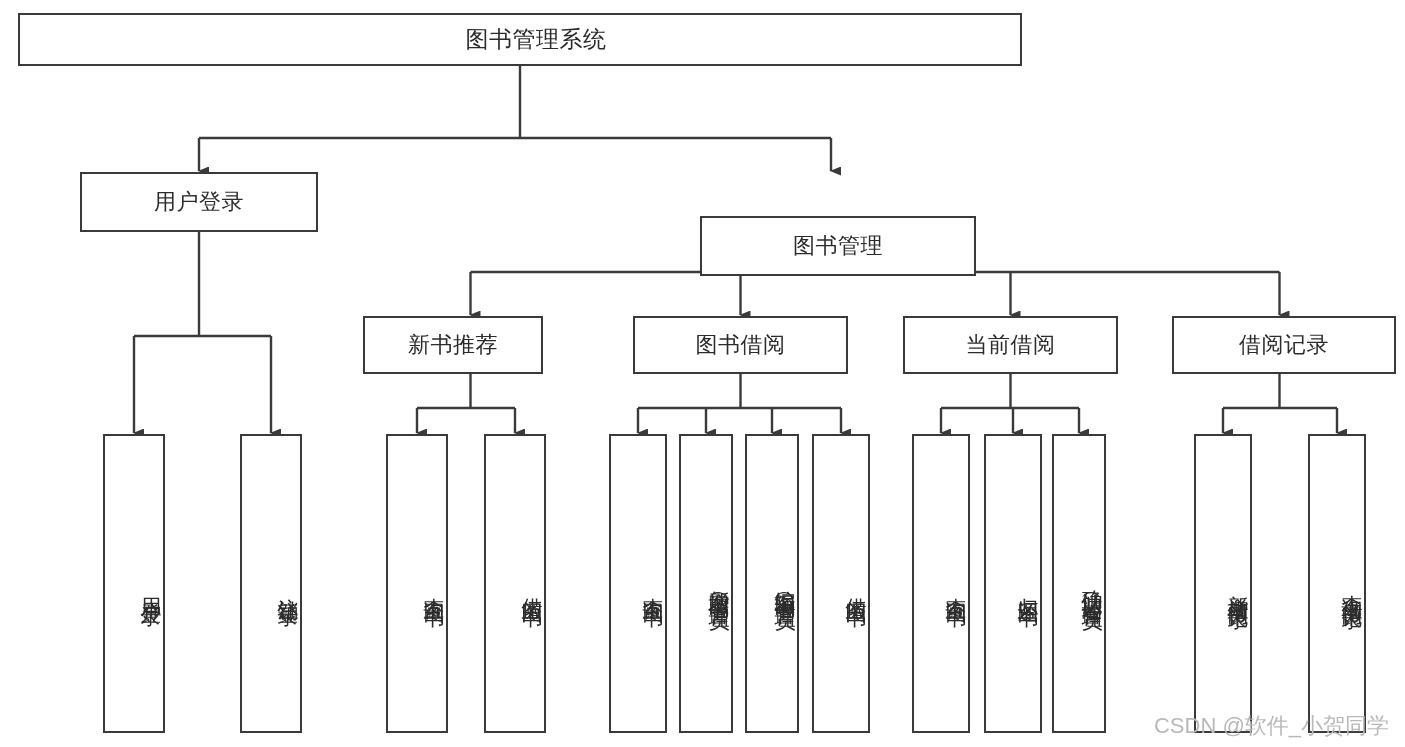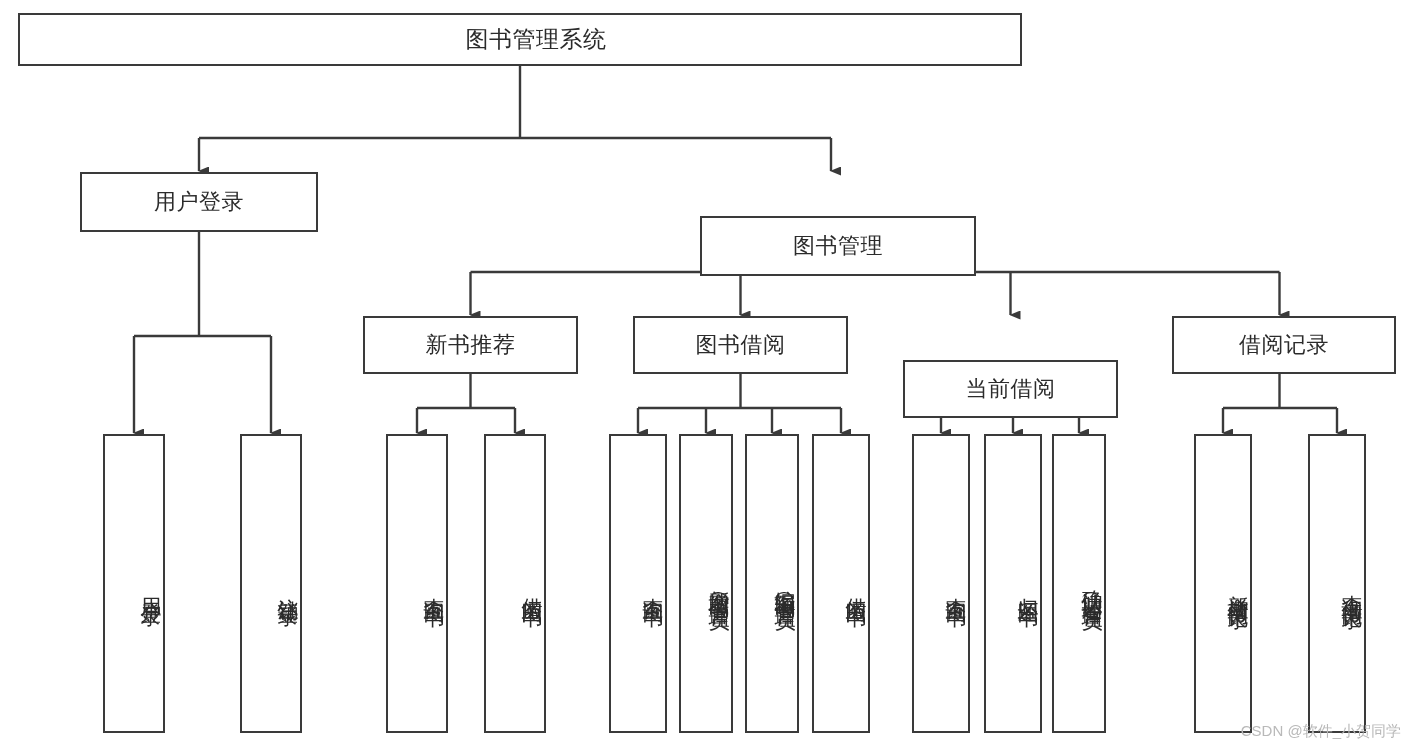--- a/index.html
+++ b/index.html
@@ -57,23 +57,23 @@
   .node-label {
     display: block;
     white-space: pre;
   }
   .node-box.vertical .node-label {
     white-space: normal;
     text-align: center;
   }
   #watermark {
     position: absolute;
-    right: 4px;
+    right: 16px;
     bottom: 6px;
-    font-size: 15px;
+    font-size: 22px;
     color: #b9b9b9;
     z-index: 5;
     white-space: nowrap;
     font-family: "Liberation Sans", "DejaVu Sans", sans-serif;
   }
 </style>
 </head>
 <body>
 
 <div id="diagram-canvas">
@@ -124,27 +124,27 @@
   <div id="node-layer">
       <div class="node-box horizontal root" style="left: 18px; top: 13px; width: 1004px; height: 53px;">
         <span class="node-label">图书管理系统</span>
       </div>
       <div class="node-box horizontal" style="left: 80px; top: 172px; width: 238px; height: 60px;">
         <span class="node-label">用户登录</span>
       </div>
       <div class="node-box horizontal" style="left: 700px; top: 172px; width: 276px; height: 60px; margin-top: 44px;">
         <span class="node-label">图书管理</span>
       </div>
-      <div class="node-box horizontal" style="left: 363px; top: 316px; width: 215px; height: 58px;">
+      <div class="node-box horizontal" style="left: 363px; top: 316px; width: 180px; height: 58px;">
         <span class="node-label">新书推荐</span>
       </div>
       <div class="node-box horizontal" style="left: 633px; top: 316px; width: 215px; height: 58px; text-align: center;">
         <span class="node-label">图书借阅</span>
       </div>
-      <div class="node-box horizontal" style="left: 903px; top: 316px; width: 215px; height: 58px; margin-top: 44px;">
+      <div class="node-box horizontal" style="left: 903px; top: 316px; width: 215px; height: 58px;">
         <span class="node-label">当前借阅</span>
       </div>
       <div class="node-box horizontal" style="left: 1172px; top: 316px; width: 224px; height: 58px;">
         <span class="node-label">借阅记录</span>
       </div>
       <div class="node-box vertical" style="left: 103px; top: 434px; width: 62px; height: 299px;">
         <span class="node-label">用户登录</span>
       </div>
       <div class="node-box vertical" style="left: 240px; top: 434px; width: 62px; height: 299px;">
         <span class="node-label">注销登录</span>

